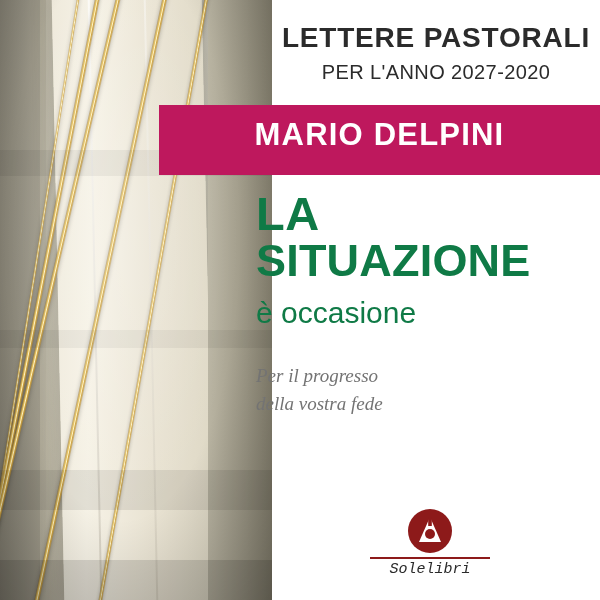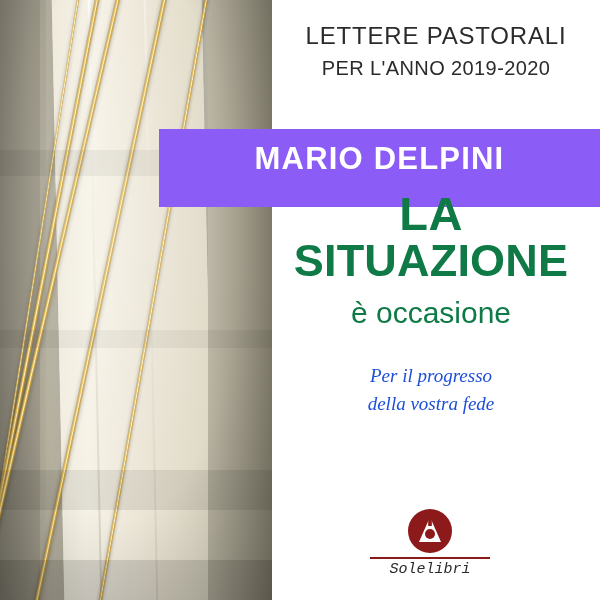--- a/index.html
+++ b/index.html
@@ -104,23 +104,22 @@
     position: absolute; inset: 0;
     background: radial-gradient(ellipse at 45% 40%, rgba(255,255,255,0.22), rgba(0,0,0,0.0) 55%, rgba(0,0,0,0.25) 100%);
   }
 
   
   .green-bar {
     position: absolute;
     left: 159px;
     top: 105px;
     width: 441px;
-    height: 78px;
-    background: #8b5cf6;
-    margin-top: 24px;
+    height: 70px;
+    background: #be185d;
   }
   .author {
     color: #ffffff;
     text-align: center;
     font-size: 31px;
     font-weight: bold;
     letter-spacing: 1.2px;
     line-height: 1;
     padding-top: 14px;
     font-family: "Liberation Sans", sans-serif;
@@ -137,37 +136,36 @@
   
   .series {
     position: absolute;
     left: 272px;
     top: 22px;
     width: 328px;
     text-align: center;
     color: #2b2b2b;
   }
   .series-1 {
-    font-size: 24px;
-    font-weight: normal;
+    font-size: 28px;
+    font-weight: bold;
     letter-spacing: 0.8px;
   }
   .series-2 {
     font-size: 20px;
     margin-top: 7px;
     letter-spacing: 0.4px;
   }
 
   
   .title-block {
     position: absolute;
-    left: 272px;
+    left: 256px;
     top: 190px;
     width: 318px;
-    text-align: center;
   }
   .title-1 {
     color: #0f7a46;
     font-size: 47px;
     font-weight: bold;
     line-height: 1.0;
     letter-spacing: 0.5px;
   }
   .title-2 {
     color: #0f7a46;
@@ -177,21 +175,21 @@
     letter-spacing: 0.2px;
   }
   .subtitle {
     color: #0f7a46;
     font-size: 30px;
     margin-top: 12px;
     font-family: "Liberation Sans", sans-serif;
   }
   .tagline {
     margin-top: 32px;
-    color: #1d4ed8;
+    color: #737373;
     font-size: 19px;
     font-style: italic;
     line-height: 1.45;
     font-family: "Liberation Serif", serif;
   }
 
   
   .logo {
     position: absolute;
     left: 330px;
@@ -245,21 +243,21 @@
     <div class="cord c4"></div>
     <div class="tex t1"></div>
     <div class="tex t2"></div>
     <div class="tex t3"></div>
     <div class="tex t4"></div>
     <div class="vign"></div>
   </div>
 
   <div class="series">
     <div class="series-1">LETTERE PASTORALI</div>
-    <div class="series-2">PER L'ANNO 2019-2020</div>
+    <div class="series-2">PER L'ANNO 2027-2020</div>
   </div>
 
   <div class="green-bar">
     <div class="author">MARIO DELPINI</div>
   </div>
 
   <div class="title-block">
     <div class="title-1">LA</div>
     <div class="title-2">SITUAZIONE</div>
     <div class="subtitle">è occasione</div>

